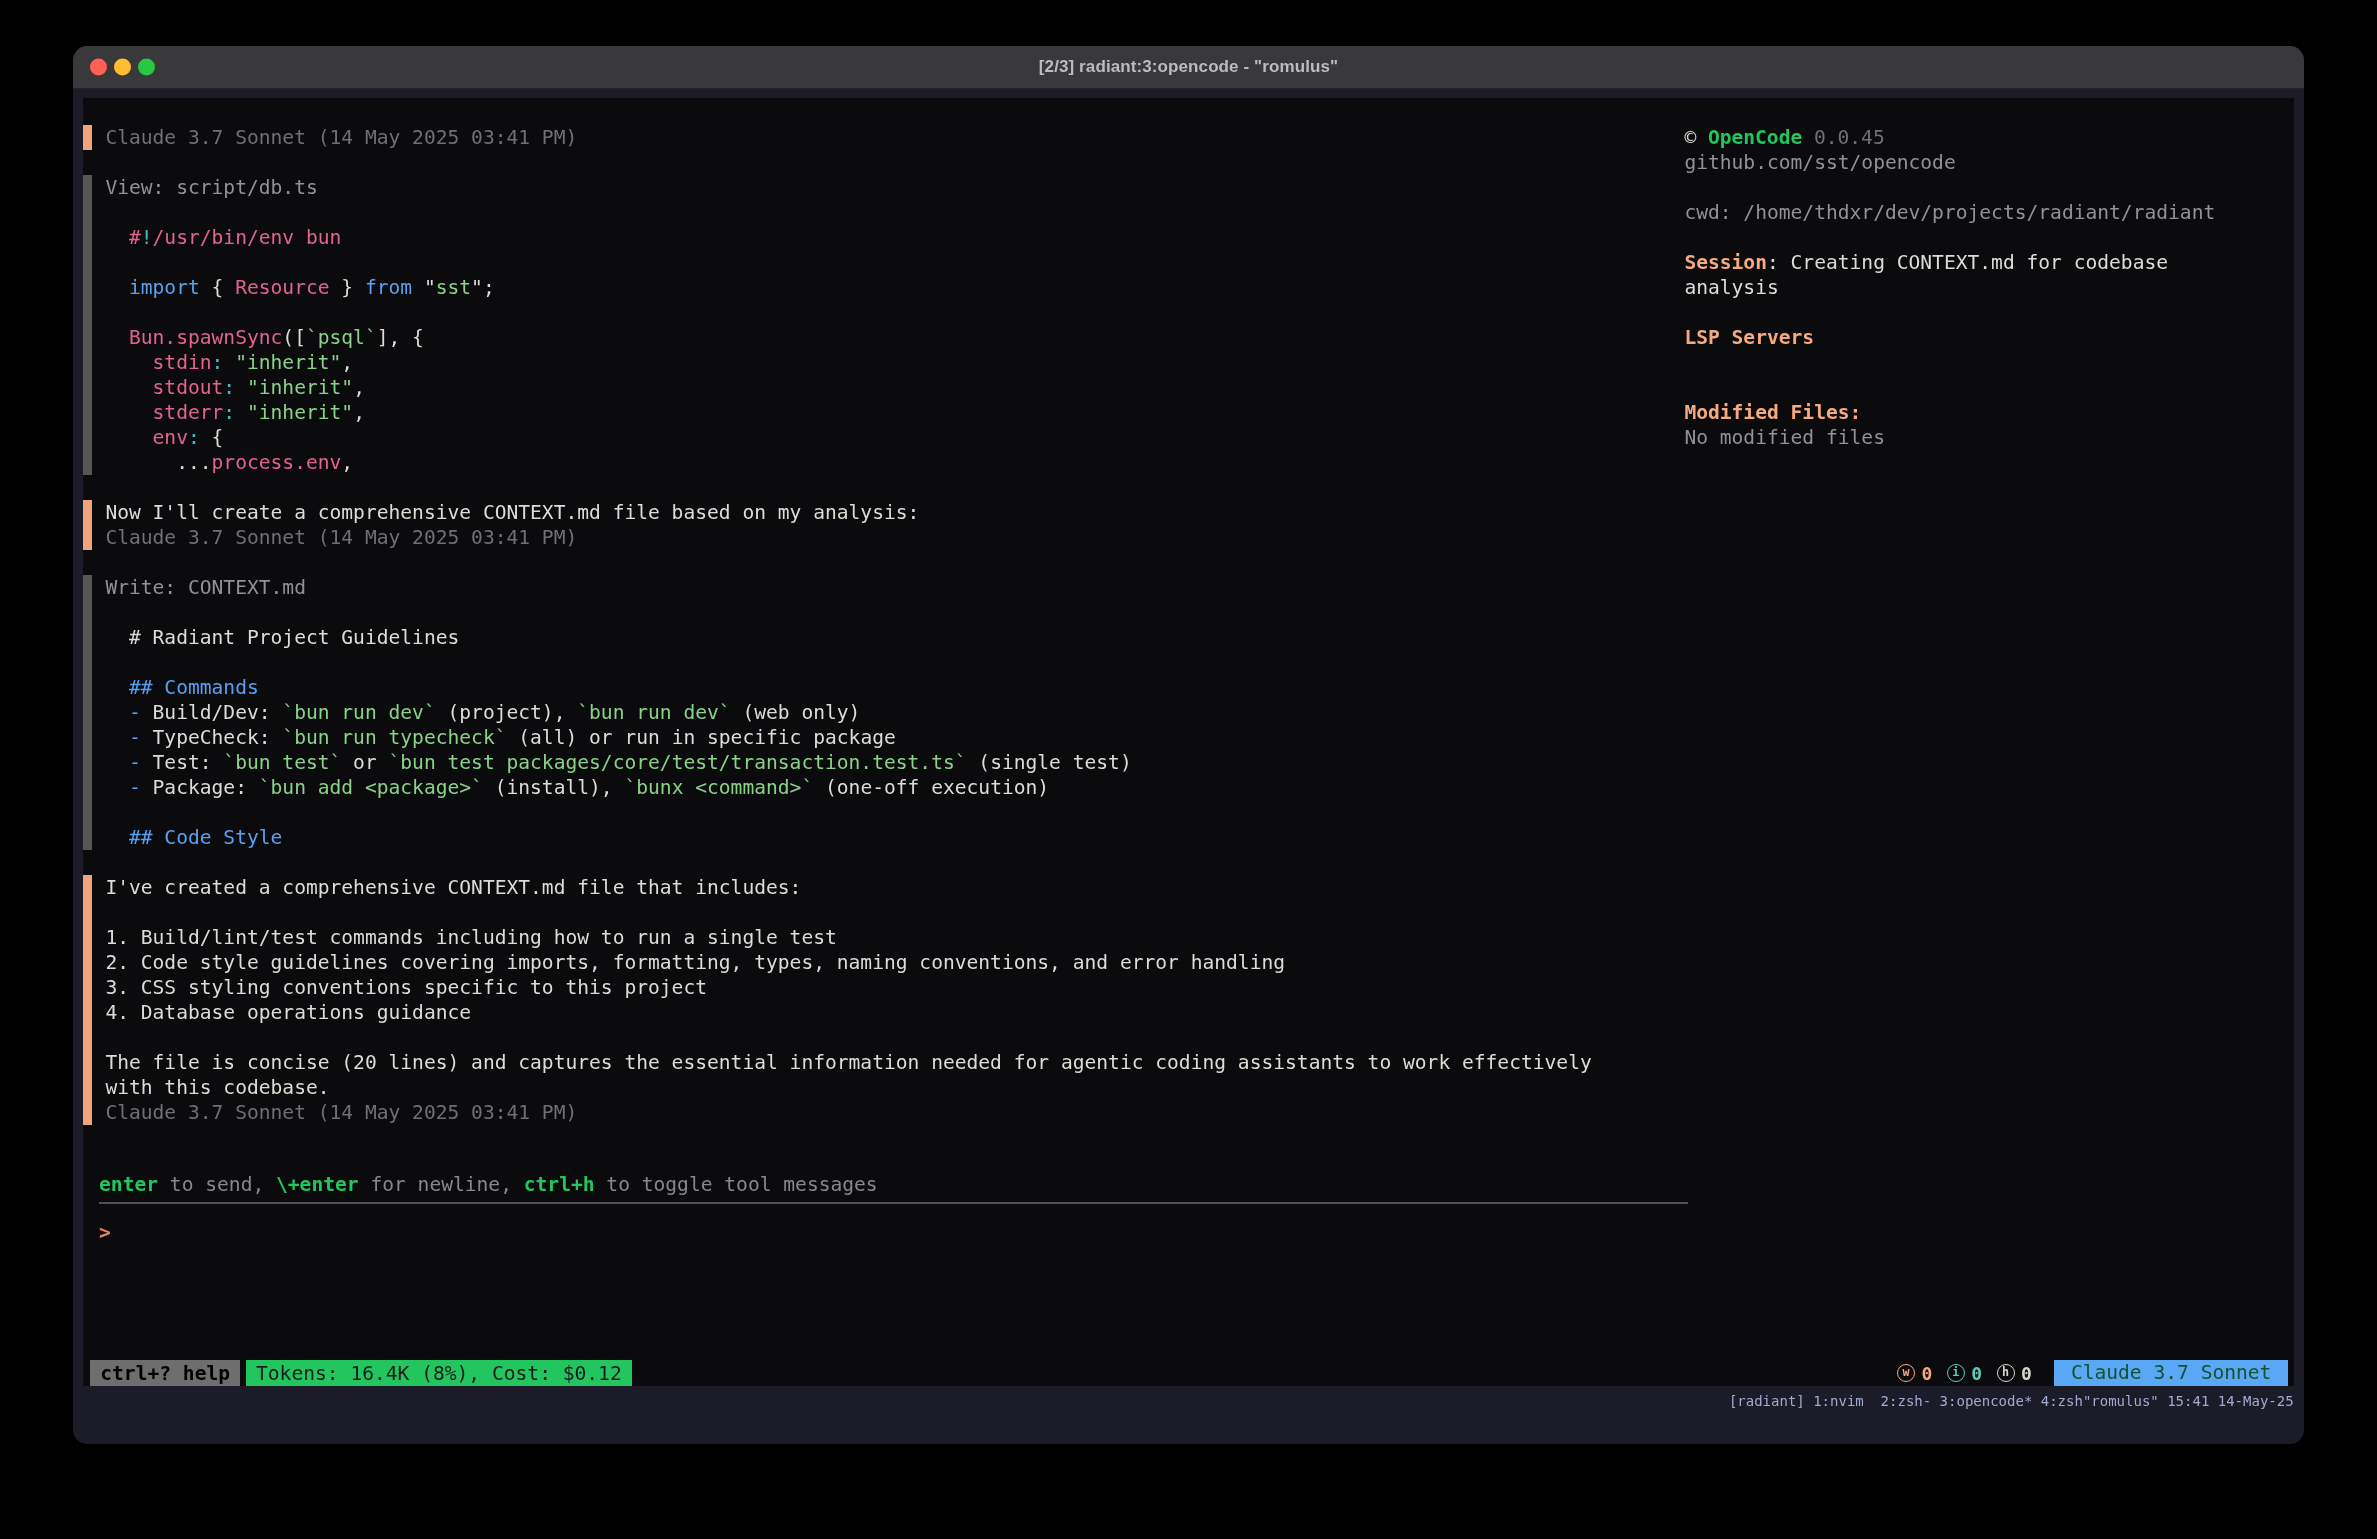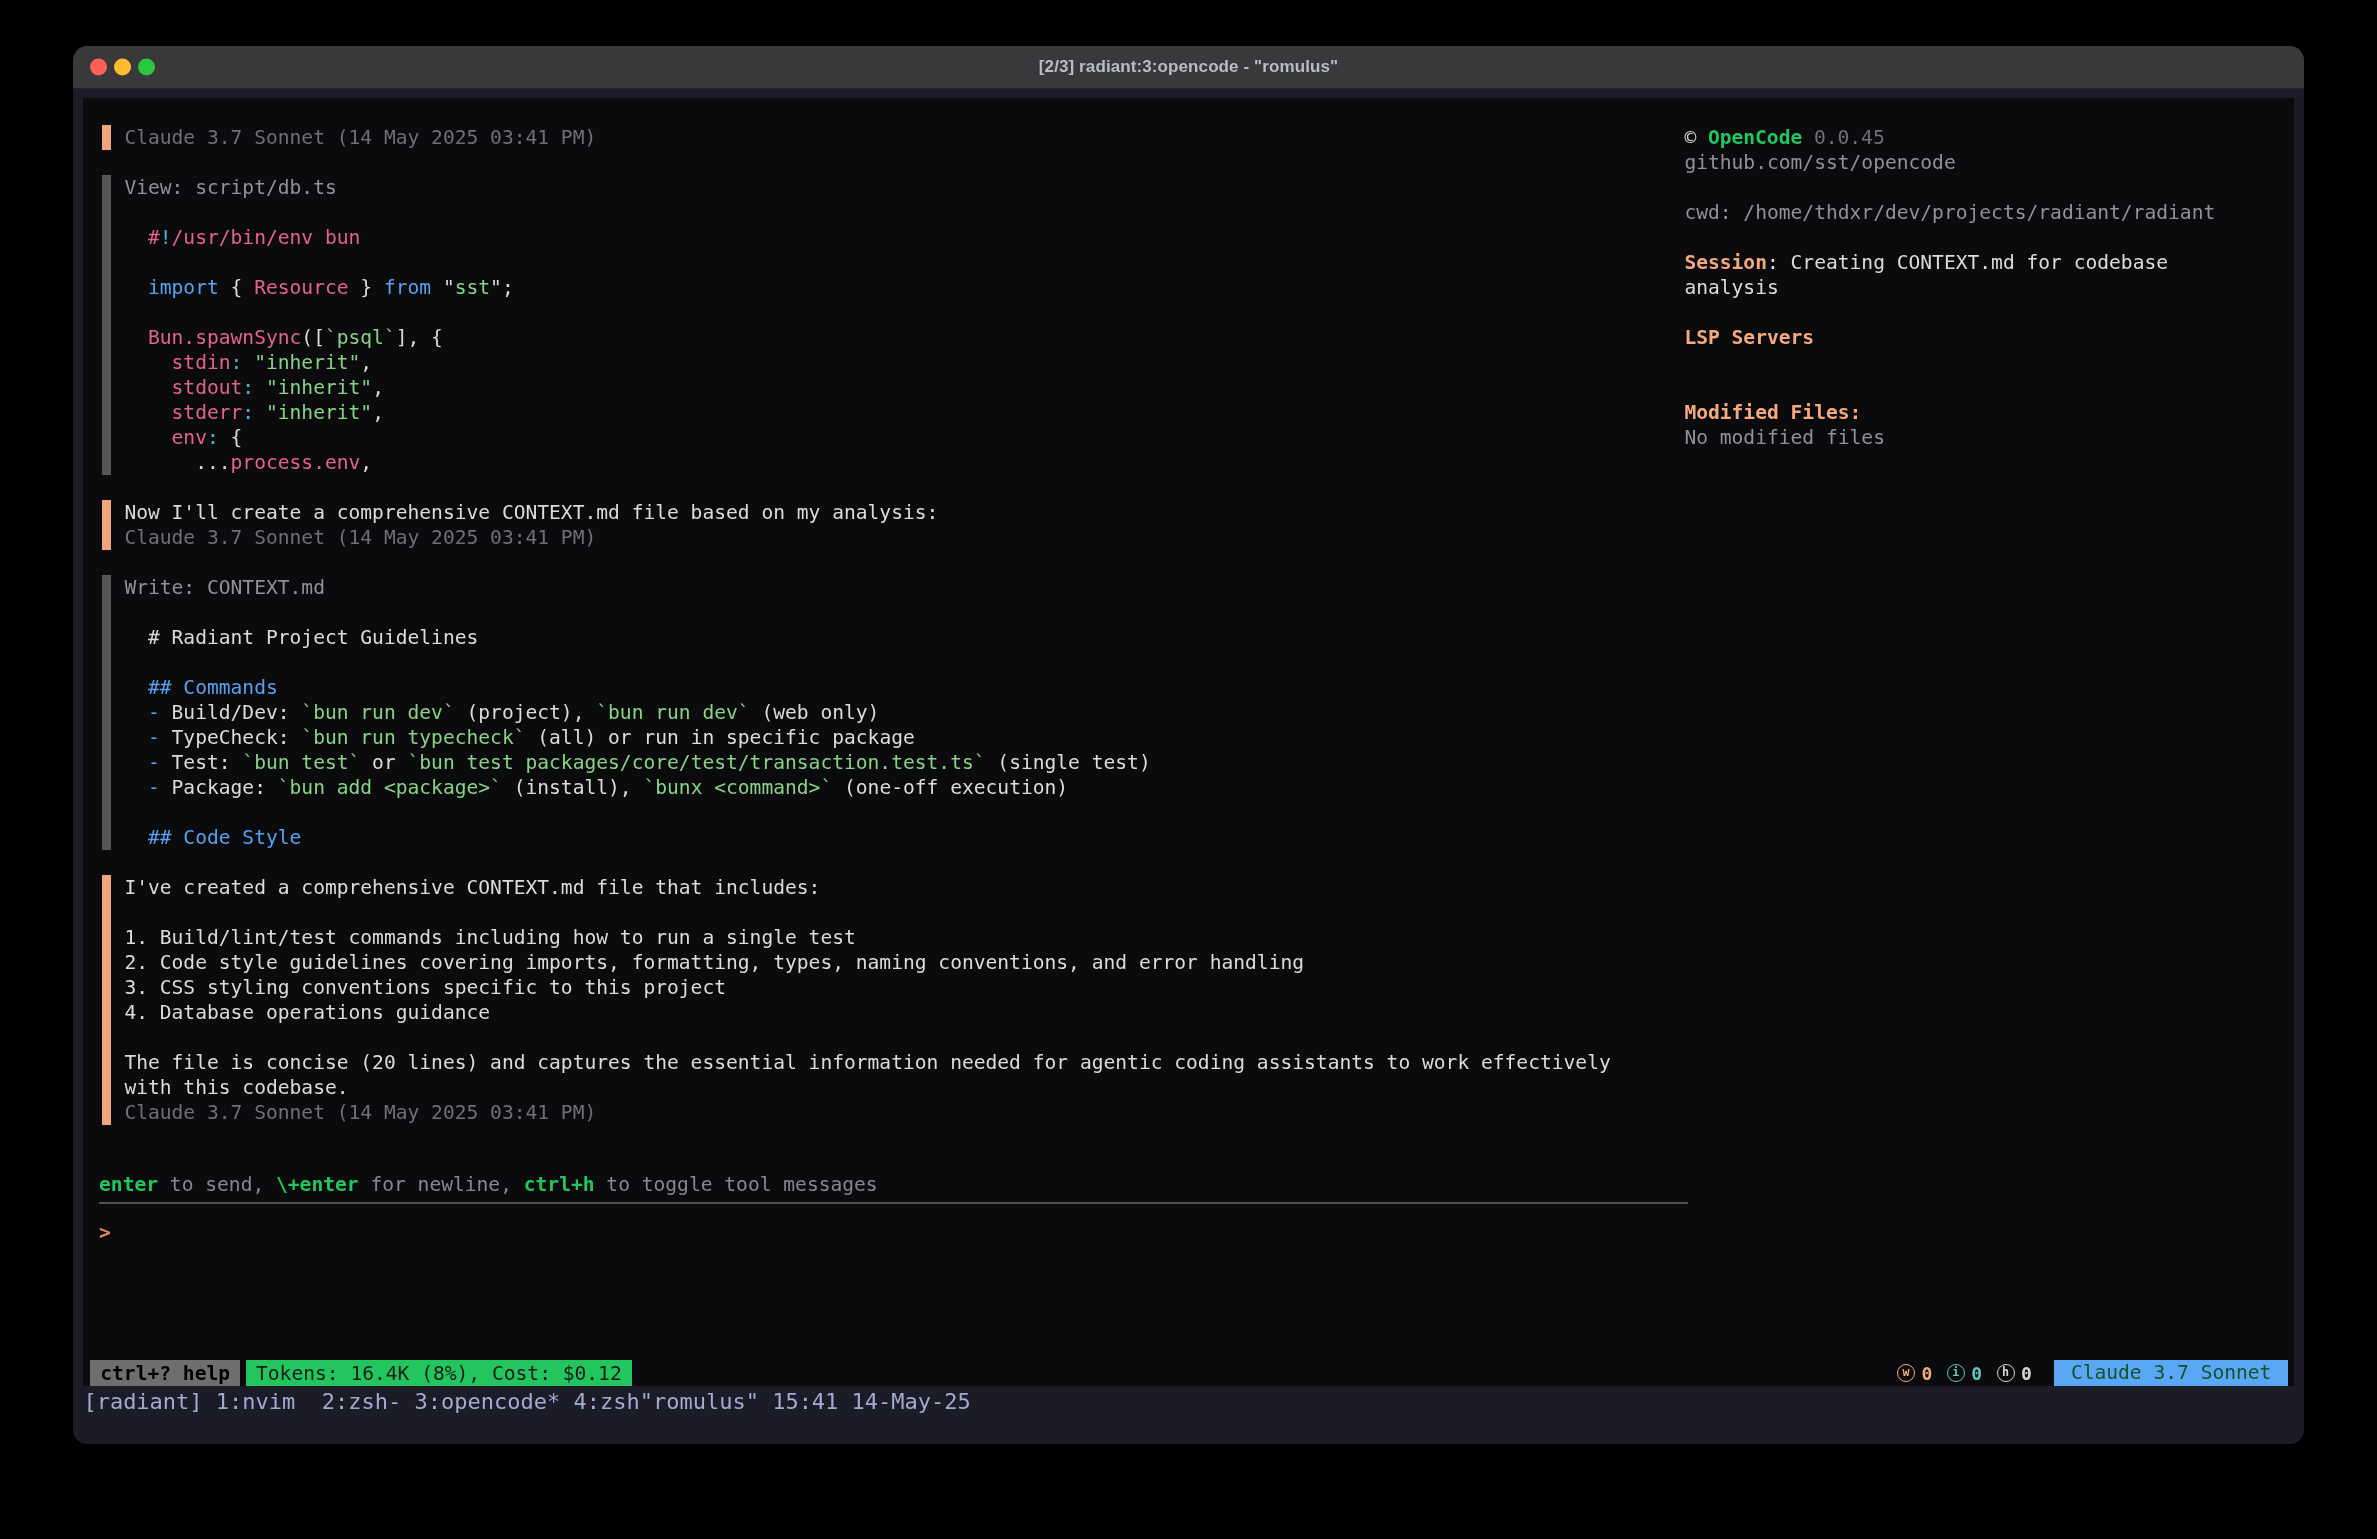--- a/index.html
+++ b/index.html
@@ -22,21 +22,21 @@
   .traffic { position:absolute; left:17px; top:50%; transform:translateY(-50%); display:flex; gap:7.2px; }
   .tl { width:17px; height:17px; border-radius:50%; display:inline-block; }
   .tl-red { background:#ff5f57; } .tl-yellow { background:#febc2e; } .tl-green { background:#28c840; }
   .title-text { color:#b9bcc0; font:600 17px "Liberation Sans", sans-serif; letter-spacing:0.1px; }
 
   
   .term { position:relative; height:1354px; background:#1b1c27; font-size:19.6px; line-height:25px; }
   .inner { position:absolute; left:10.4px; right:10.4px; top:9px; bottom:57px; background:#0b0b0d; overflow:hidden; }
 
   .chat { position:absolute; left:0; top:27px; width:1618px; }
-  .block { margin:0 0 25px 19px; border-left:9px solid #565656; padding-left:13px; }
+  .block { margin:0 0 25px 0; border-left:9px solid #565656; padding-left:13px; }
   .block.orange { border-left-color:#f2a47c; }
   .line { white-space:pre; height:25px; }
 
   .c-fg    { color:#dcddd6; }
   .c-dim   { color:#6d7076; }
   .c-label { color:#8f9297; }
   .c-pink  { color:#e2638c; }
   .c-blue  { color:#58a0f0; }
   .c-green { color:#88d387; }
   .c-teal  { color:#46b9c7; }
@@ -70,22 +70,22 @@
     display:inline-flex; align-items:center; justify-content:center;
     font-size:11.7px; font-weight:bold; line-height:1;
   }
   .count { font-weight:bold; font-size:18px; }
   .diag-w { color:#f5a97f; } .diag-i { color:#5ec9b8; } .diag-h { color:#d6d6cf; }
   .badge { display:flex; background:#5aa7f5; color:#14532d; padding:0 17px; white-space:pre; }
 
   
   .tmux-line {
     position:absolute; left:10.4px; right:10.4px; bottom:29px; height:26px;
-    display:flex; justify-content:flex-start; align-items:center;
-    color:#a3aad0; font-size:22px; white-space:pre;
+    display:flex; justify-content:flex-end; align-items:center;
+    color:#a3aad0; font-size:14px; white-space:pre;
   }
 </style>
 </head>
 <body>
 
 <div class="window">
 
   <div class="titlebar">
     <div class="traffic">
       <span class="tl tl-red"></span>

